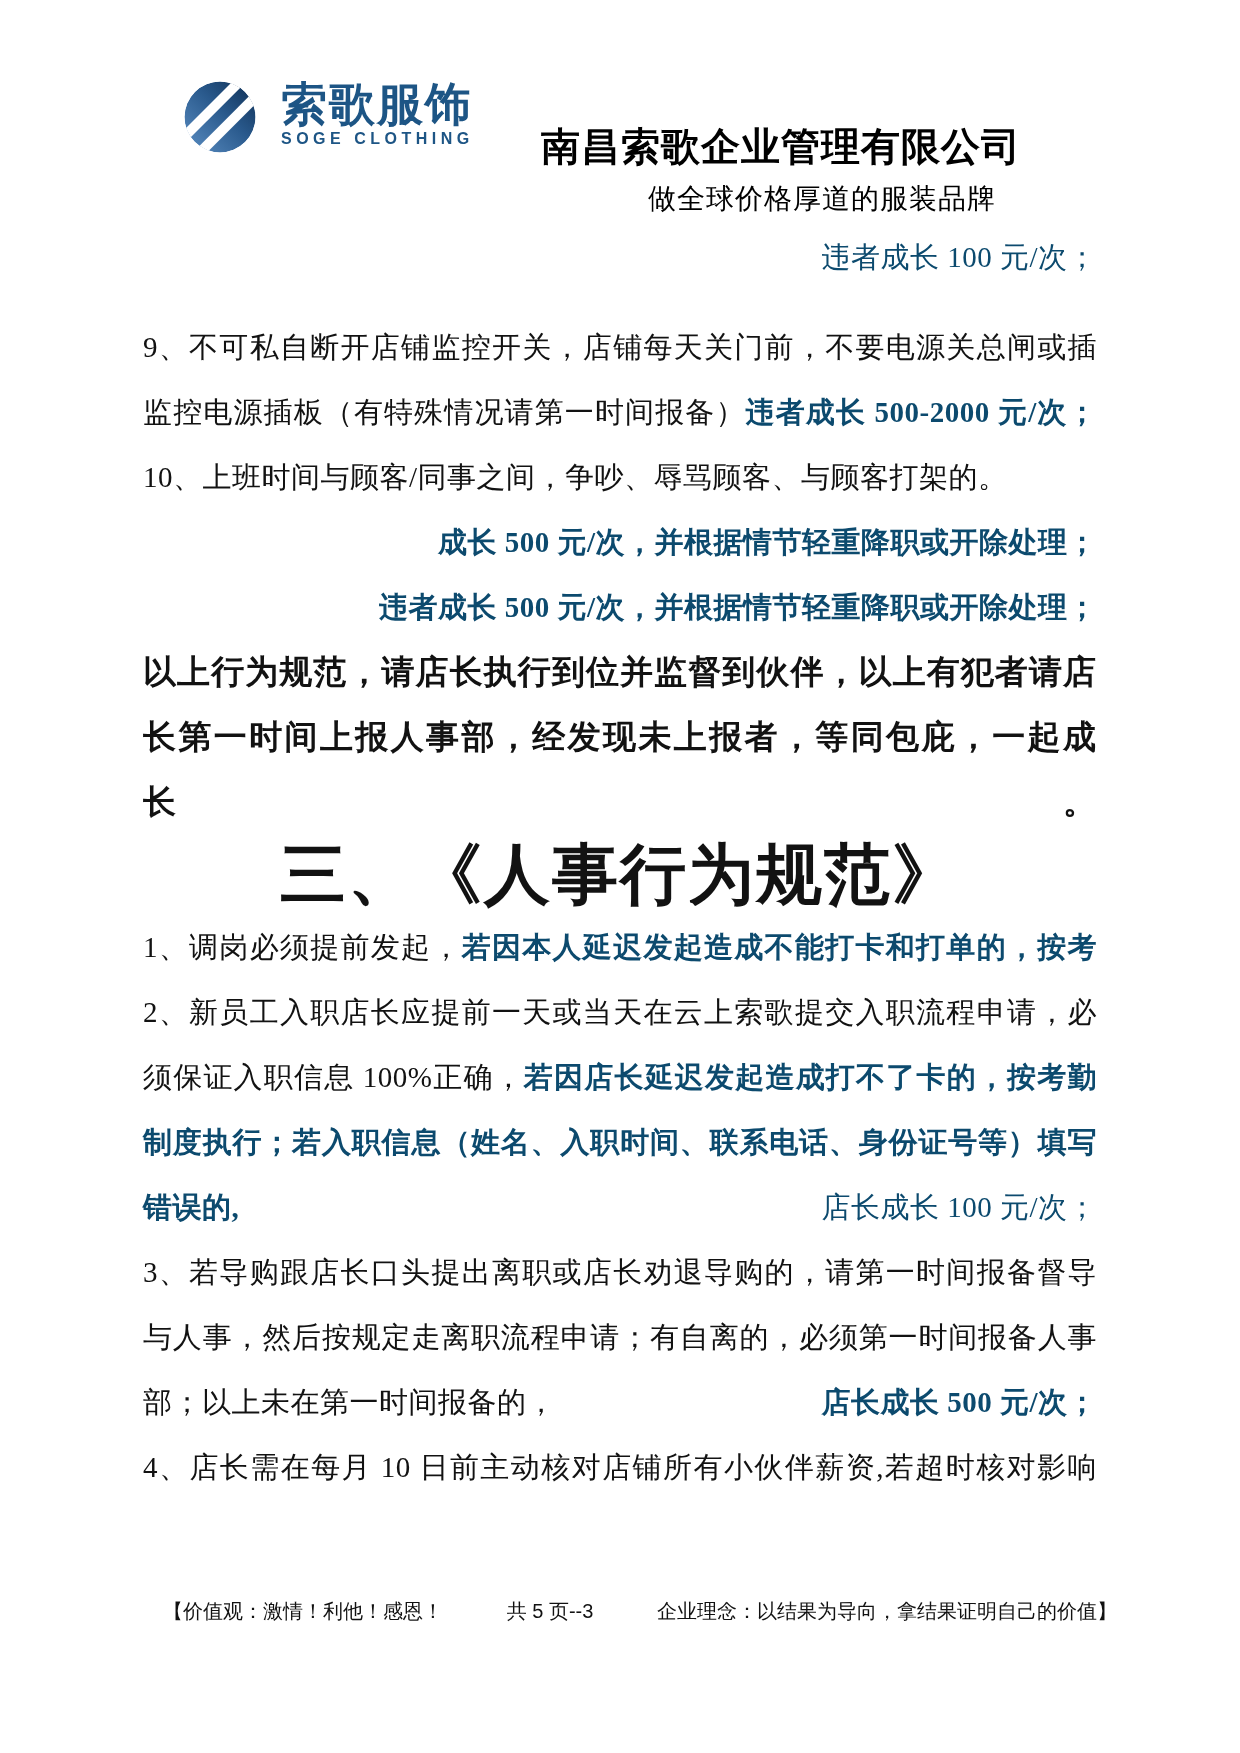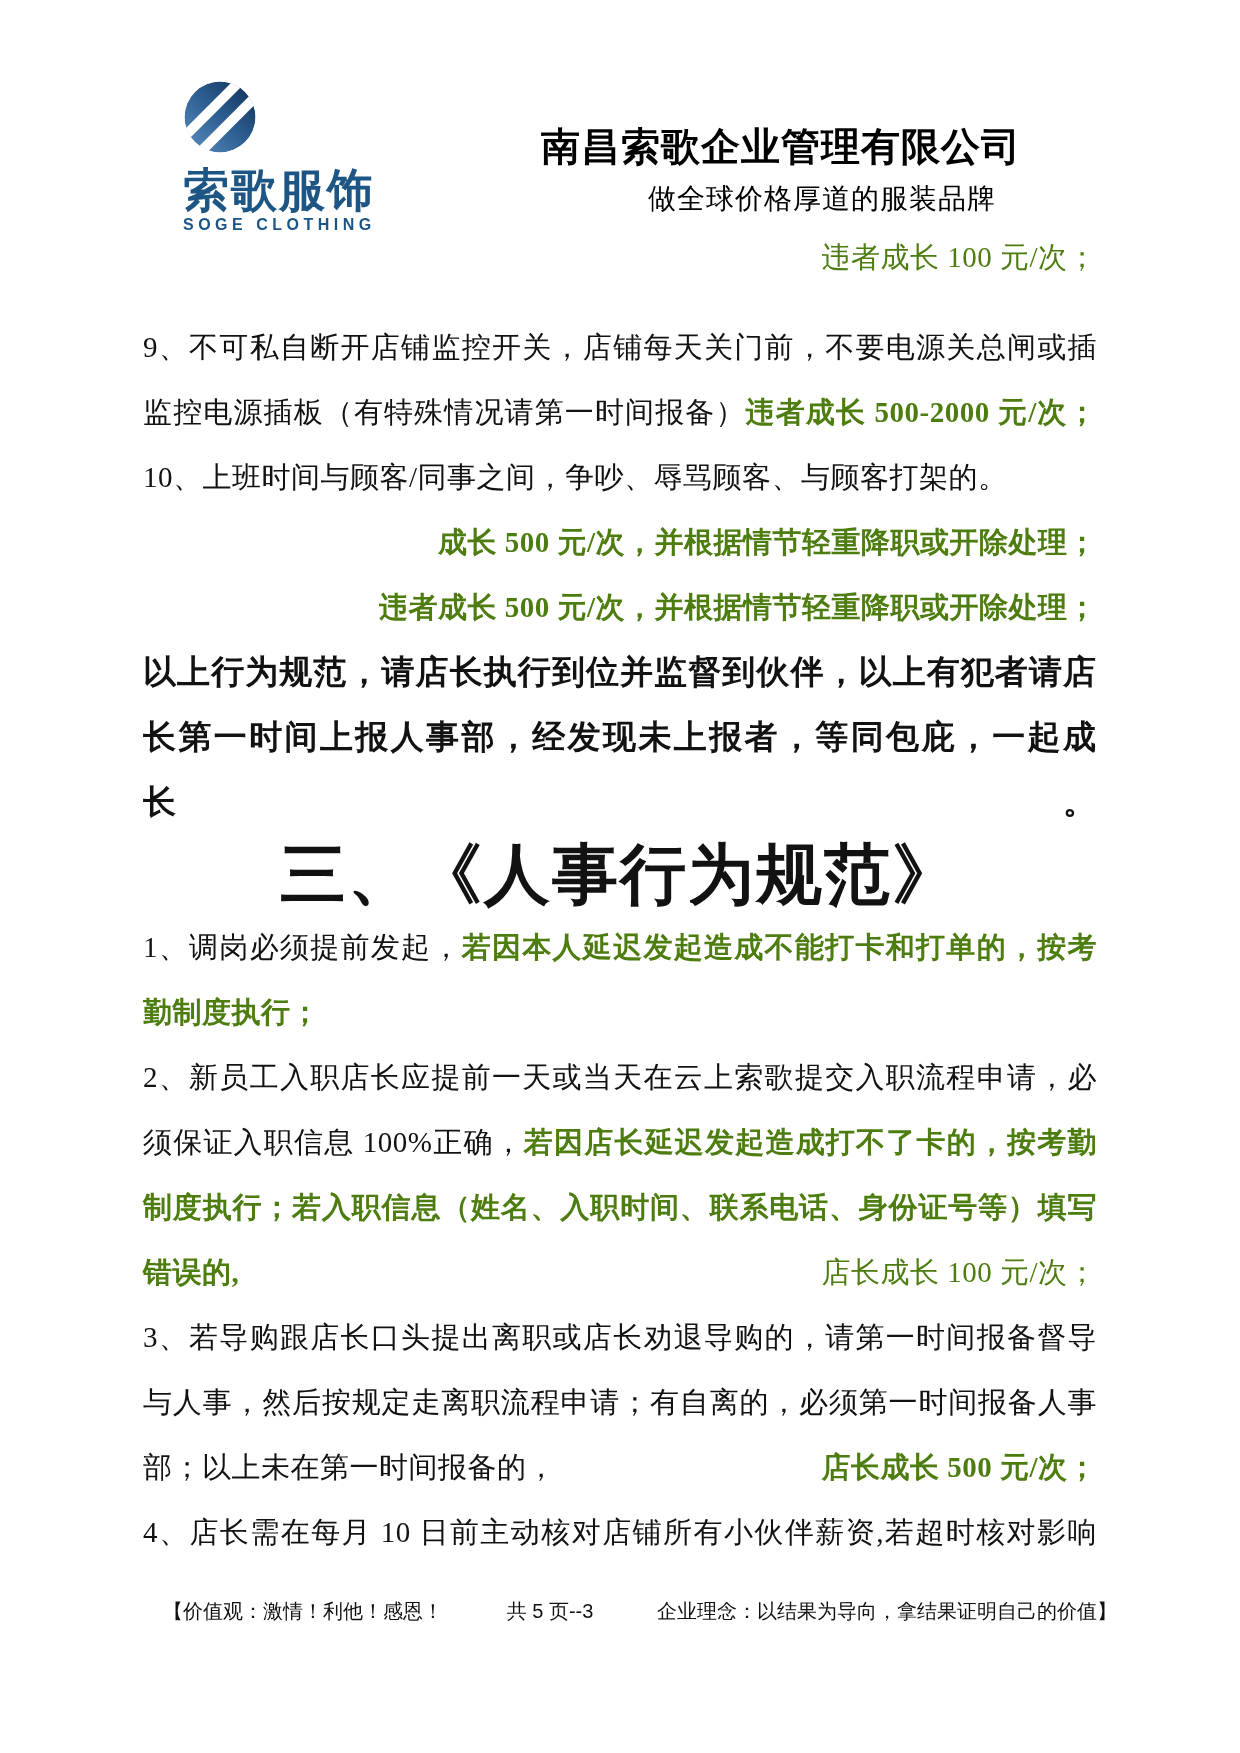--- a/index.html
+++ b/index.html
@@ -1,38 +1,38 @@
 <!DOCTYPE html>
 <html><head>
 <meta charset="utf-8">
 <style>
   html,body{margin:0;padding:0;background:#ffffff;}
   .page{
     position:relative;width:1240px;height:1753px;background:#ffffff;
     font-family:"Liberation Serif",serif;color:#121212;overflow:hidden;
   }
   
-  .logo{position:absolute;left:183px;top:80px;display:flex;align-items:flex-start;gap:12px;flex-direction:column;}
+  .logo{position:absolute;left:183px;top:80px;display:flex;align-items:flex-start;gap:24px;}
   .logo-icon{width:74px;height:74px;display:block;}
   .logo-text{display:flex;flex-direction:column;}
   .brand-cn{font-family:"Liberation Sans",sans-serif;font-weight:bold;font-size:46px;line-height:48px;color:#1d5585;letter-spacing:2px;}
   .brand-en{font-family:"Liberation Sans",sans-serif;font-weight:bold;font-size:16px;letter-spacing:4.5px;color:#1d5585;margin-top:2px;}
   .company{position:absolute;left:541px;top:120px;font-family:Liberation Mono, monospace;font-weight:bold;font-size:39px;color:#000;letter-spacing:1px;white-space:nowrap;}
   .slogan{position:absolute;left:648px;top:180px;font-size:28px;color:#000;letter-spacing:1px;white-space:nowrap;}
   
   .doc-body{position:absolute;left:143px;top:225px;width:954px;}
   .line{min-height:65px;line-height:65px;font-size:29px;letter-spacing:0.5px;}
   .jst{text-align:justify;text-align-last:justify;}
   .lft{text-align:left;}
   .r{text-align:right;}
   .split{display:flex;justify-content:space-between;align-items:baseline;}
   .big{font-size:33px;font-weight:bold;letter-spacing:1px;}
   .heading{height:80px;line-height:80px;font-size:66px;font-weight:bold;text-align:center;text-align-last:center;letter-spacing:2px;}
   .g25{margin-top:25px;}
-  .red{color:#4d7c0f;}
+  .red{color:#0c4a6e;}
   .bold{font-weight:bold;}
   
   .footer{
     position:absolute;left:143px;top:1598px;width:954px;
     display:flex;justify-content:space-between;align-items:baseline;
     font-family:"Liberation Sans",sans-serif;font-size:20px;color:#111;white-space:nowrap;margin-left:20px;
   }
 </style>
 </head>
 <body>
@@ -70,21 +70,20 @@
     <div class="line r"><span class="red">违者成长 100 元/次；</span></div>
     <div class="line jst g25"><span>9、不可私自断开店铺监控开关，店铺每天关门前，不要电源关总闸或插</span></div>
     <div class="line jst"><span>监控电源插板（有特殊情况请第一时间报备）</span><span class="red bold">违者成长 500-2000 元/次；</span></div>
     <div class="line lft"><span>10、上班时间与顾客/同事之间，争吵、辱骂顾客、与顾客打架的。</span></div>
     <div class="line r"><span class="red bold">成长 500 元/次，并根据情节轻重降职或开除处理；</span></div>
     <div class="line r"><span class="red bold">违者成长 500 元/次，并根据情节轻重降职或开除处理；</span></div>
     <div class="line jst big"><span class="bold">以上行为规范，请店长执行到位并监督到伙伴，以上有犯者请店</span></div>
     <div class="line jst big"><span class="bold">长第一时间上报人事部，经发现未上报者，等同包庇，一起成长。</span></div>
     <div class="line heading"><span class="bold">三、《人事行为规范》</span></div>
     <div class="line jst"><span>1、调岗必须提前发起，</span><span class="red bold">若因本人延迟发起造成不能打卡和打单的，按考</span></div>
-    <div class="line lft"><span class="red bold">勤制度执行；</span></div>
     <div class="line jst"><span>2、新员工入职店长应提前一天或当天在云上索歌提交入职流程申请，必</span></div>
     <div class="line jst"><span>须保证入职信息 100%正确，</span><span class="red bold">若因店长延迟发起造成打不了卡的，按考勤</span></div>
     <div class="line jst"><span class="red bold">制度执行；若入职信息（姓名、入职时间、联系电话、身份证号等）填写</span></div>
     <div class="line split">
         <span class="red bold">错误的,</span>
         <span class="red">店长成长 100 元/次；</span>
       </div>
     <div class="line jst"><span>3、若导购跟店长口头提出离职或店长劝退导购的，请第一时间报备督导</span></div>
     <div class="line jst"><span>与人事，然后按规定走离职流程申请；有自离的，必须第一时间报备人事</span></div>
     <div class="line split">

